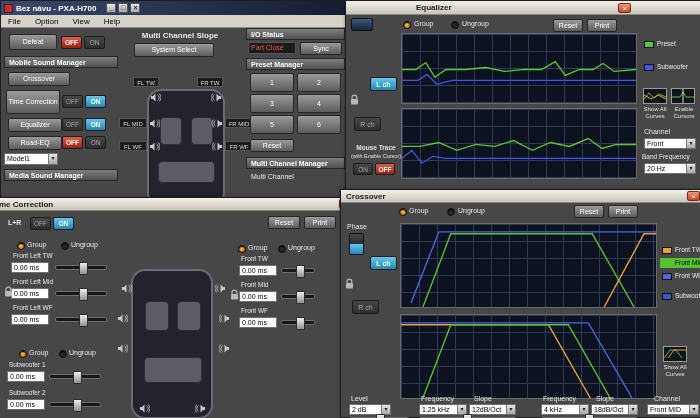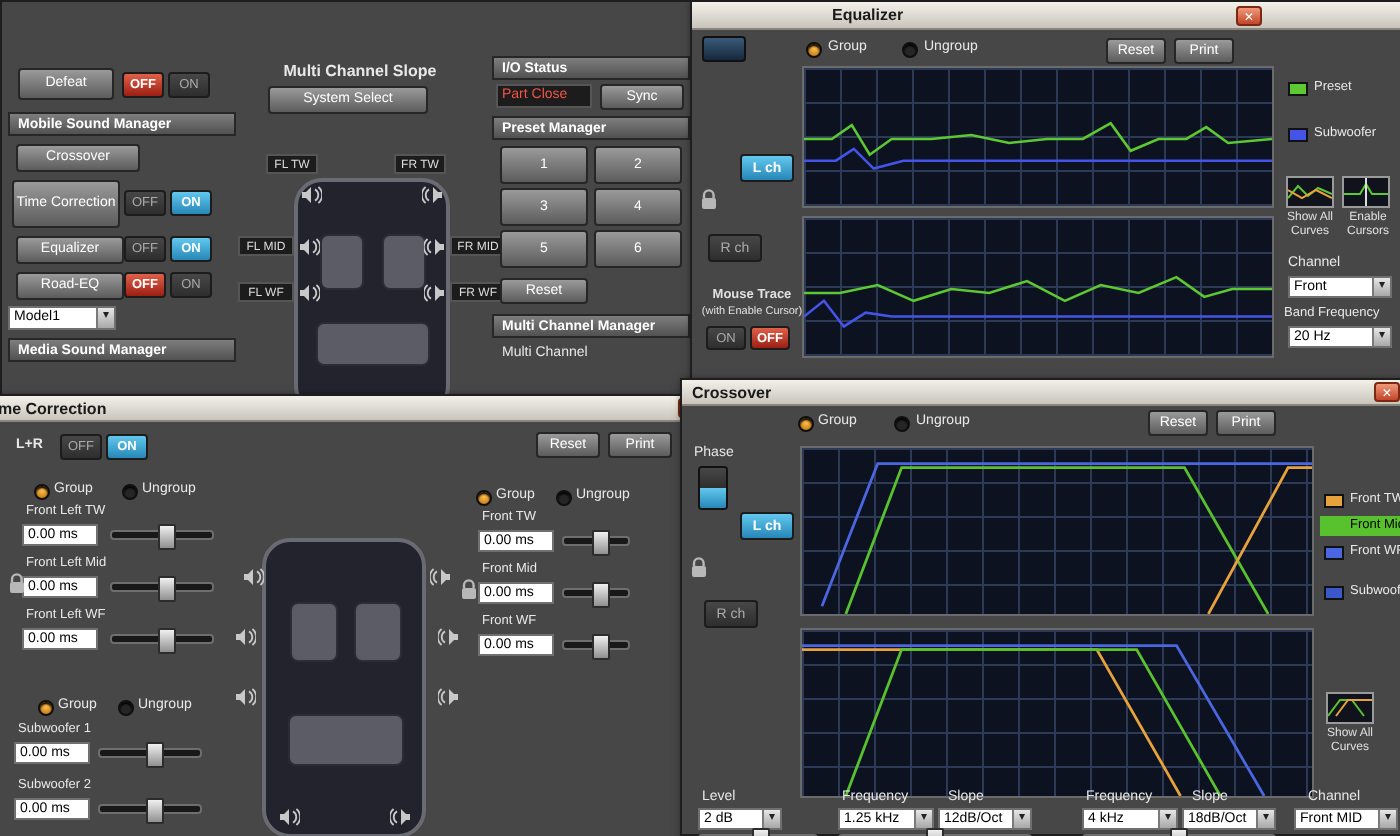--- a/index.html
+++ b/index.html
@@ -41,20 +41,34 @@
 .dkfld{position:absolute;background:#1c1c1c;border:1px solid #555;font-size:7px;line-height:10px;padding-left:2px;white-space:nowrap}
 .minibtn{position:absolute;background:linear-gradient(#3a5a7a,#16283c);border:1px solid #111;border-radius:2px}
 .phcell{width:100%;height:50%}
 </style>
 </head>
 <body>
 
 <div class="screen">
 
   <div class="win" style="left:0;top:0;width:349px;height:208px;z-index:1">
+    <div class="mtbar">
+      <span class="appico"></span>
+      <span>Bez návu - PXA-H700</span>
+      <span style="width:8px"></span>
+      <span class="wbt min"></span>
+      <span class="wbt max"></span>
+      <span class="wbt cls"></span>
+    </div>
+    <div class="mbar">
+      <span class="menu-item">File</span>
+      <span class="menu-item">Option</span>
+      <span class="menu-item">View</span>
+      <span class="menu-item">Help</span>
+    </div>
 
     <div class="btn" style="left:8px;top:33px;width:48px;height:16px">Defeat</div>
     <div class="tg red" style="left:60px;top:35px;width:21px;height:13px">OFF</div>
     <div class="tg" style="left:83px;top:35px;width:21px;height:13px">ON</div>
 
     <div class="hdr" style="left:3px;top:55px;width:114px;height:12px">Mobile Sound Manager</div>
     <div class="btn" style="left:7px;top:71px;width:62px;height:14px">Crossover</div>
 
     <div class="btn" style="left:5px;top:89px;width:54px;height:24px;white-space:normal">Time Correction</div>
     <div class="tg" style="left:61px;top:94px;width:21px;height:13px">OFF</div>

